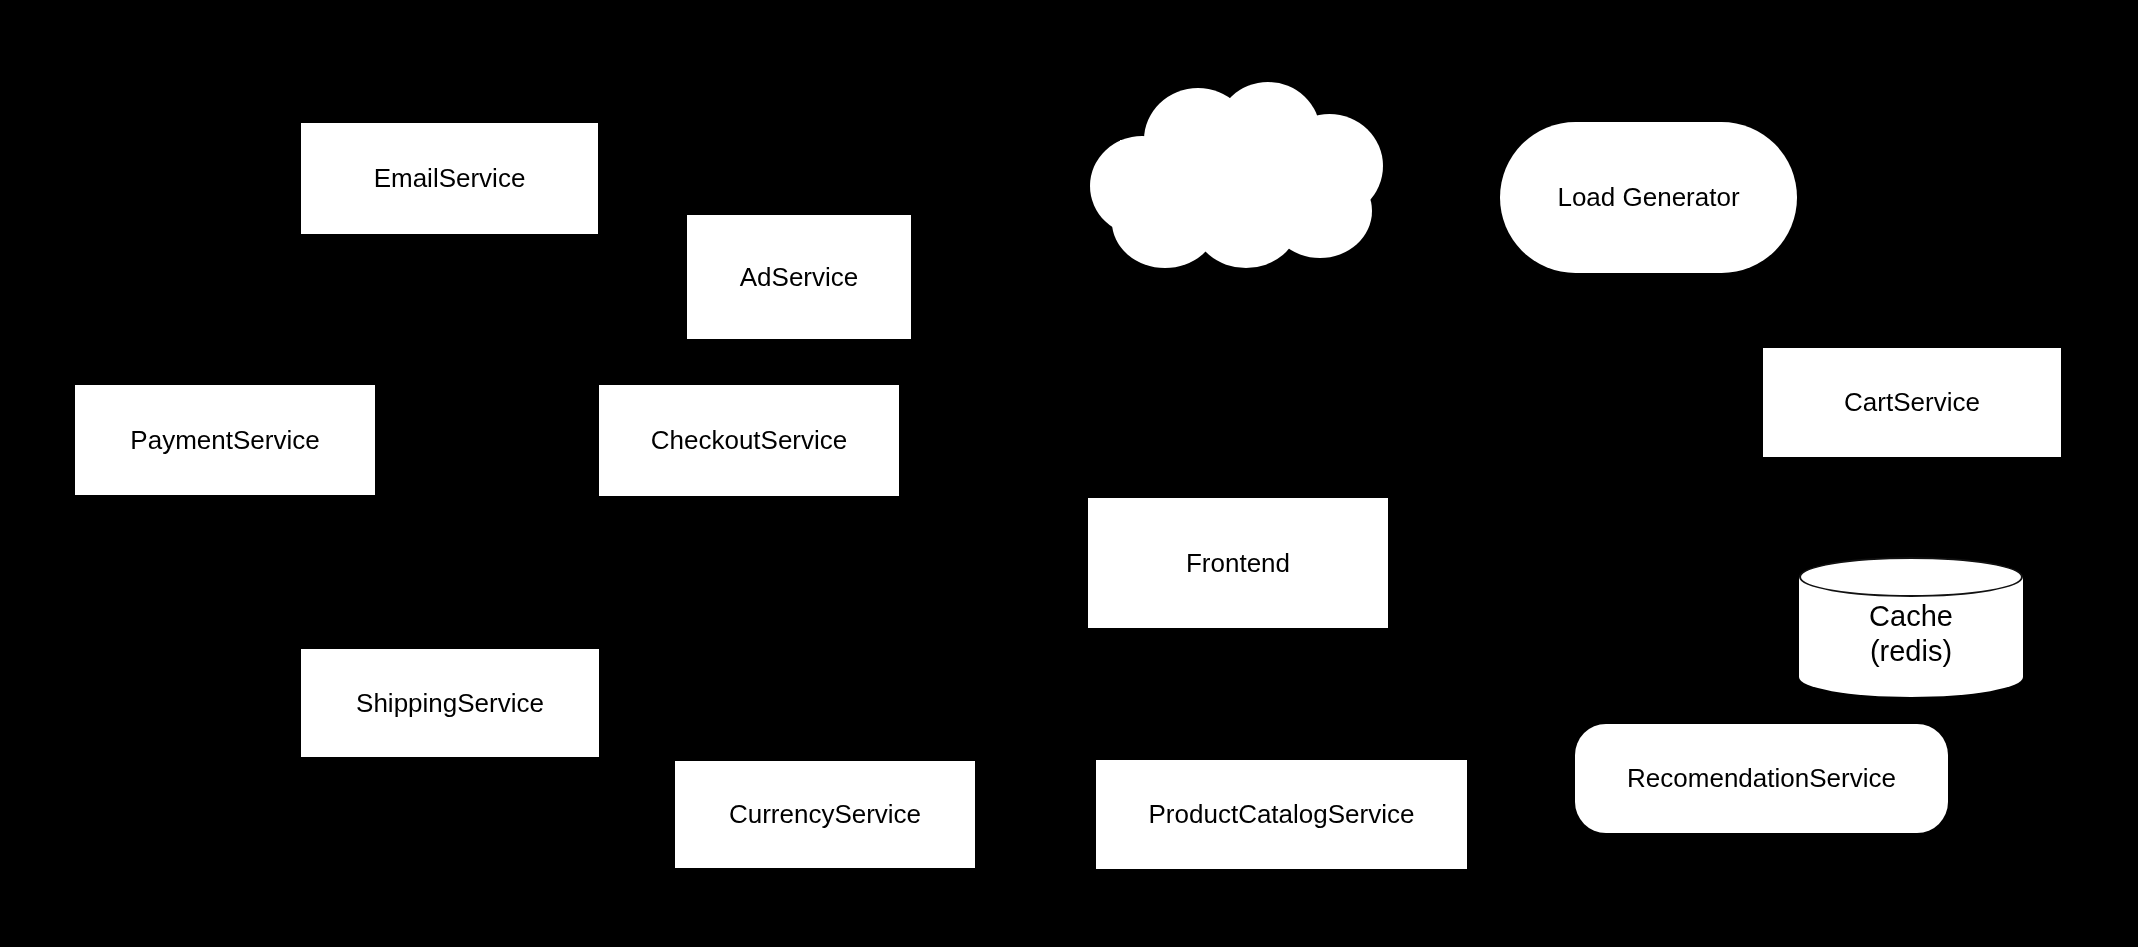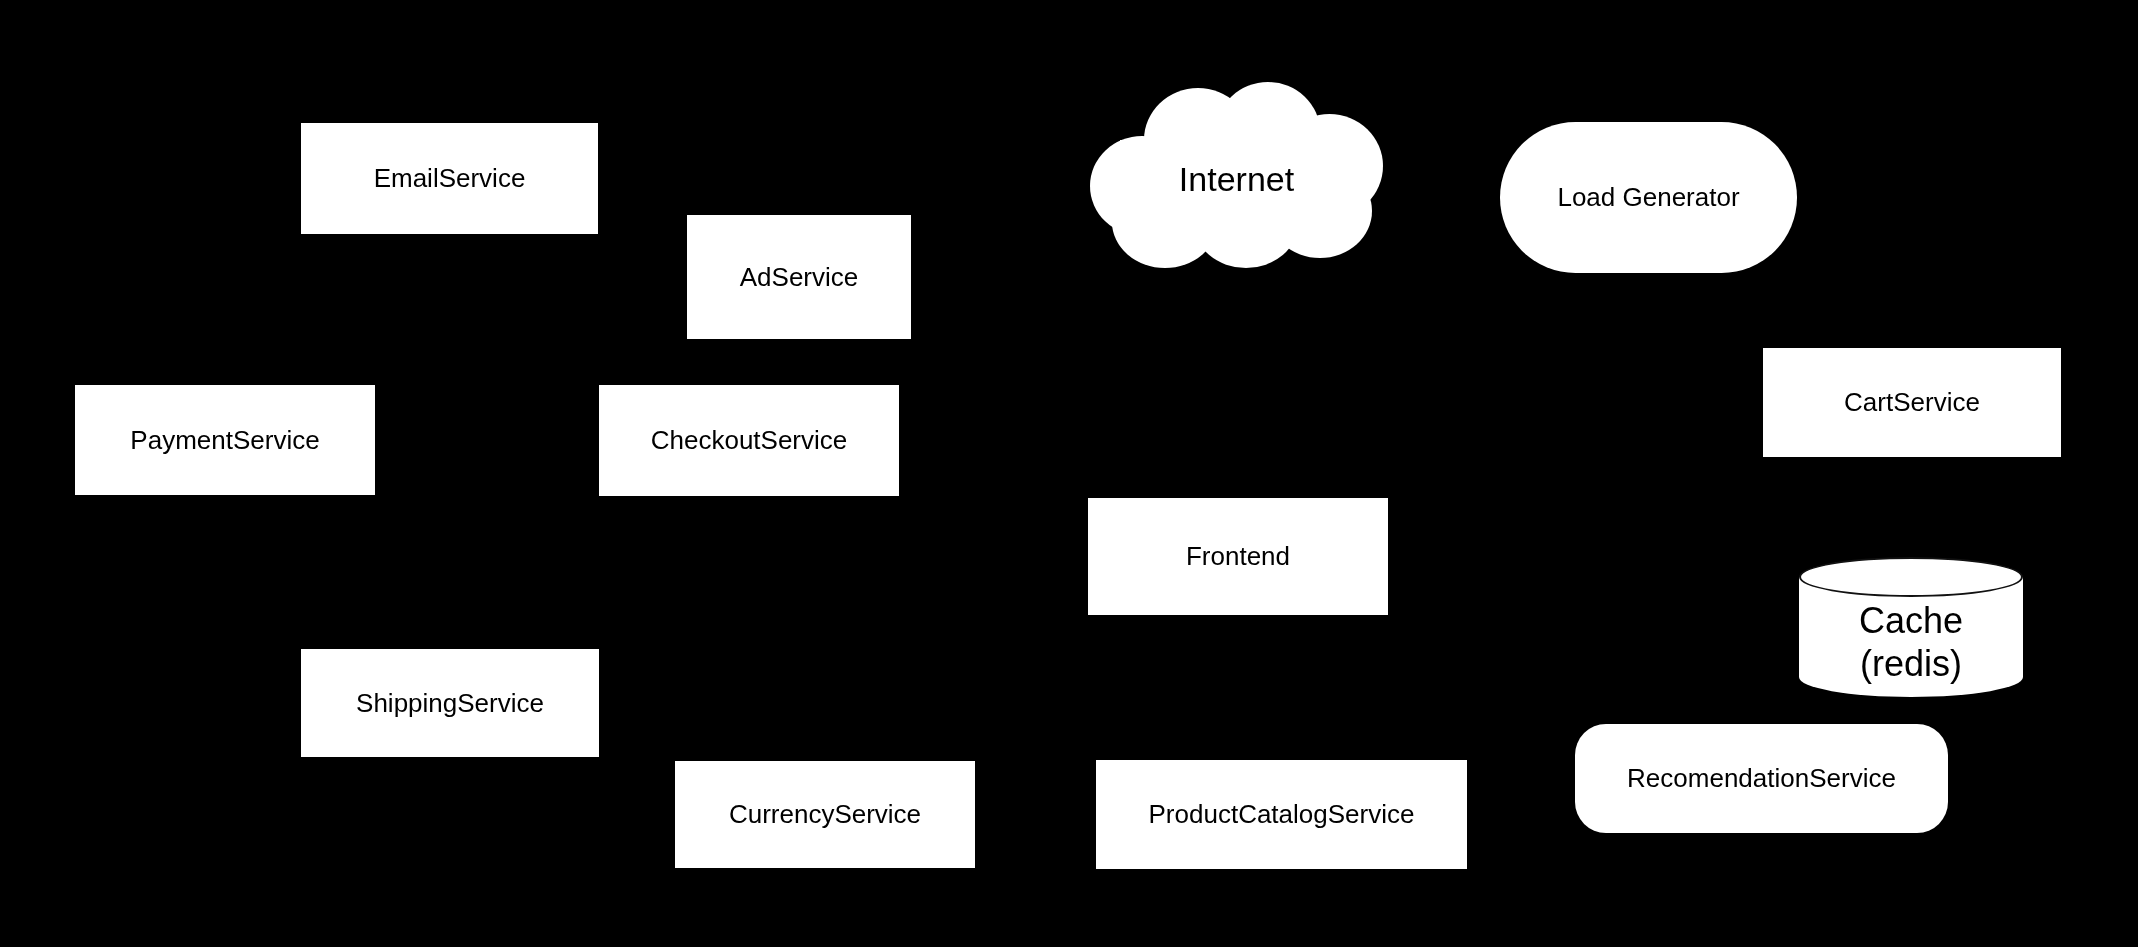--- a/index.html
+++ b/index.html
@@ -81,21 +81,21 @@
     left: 0;
     background: #ffffff;
     border-radius: 50%;
   }
   .cylinder .cyl-label {
     position: absolute;
     left: 0;
     right: 0;
     text-align: center;
     color: #000000;
-    font-size: 36px;
+    font-size: 29px;
     line-height: 1.2;
     white-space: pre-line;
     font-family: "Liberation Sans", sans-serif;
     z-index: 6;
   }
 </style>
 </head>
 <body>
 
 <div id="canvas">
@@ -110,40 +110,39 @@
 
   <div class="cloud" style="left:1090px; top:88px; width:293px; height:180px;">
     <div class="puff" style="left:54px; top:0px;    width:108px; height:104px;"></div>
     <div class="puff" style="left:126px; top:-6px;  width:104px; height:100px;"></div>
     <div class="puff" style="left:0px;  top:48px;   width:104px; height:100px;"></div>
     <div class="puff" style="left:186px; top:26px;  width:107px; height:104px;"></div>
     <div class="puff" style="left:22px;  top:88px;  width:106px; height:92px;"></div>
     <div class="puff" style="left:104px; top:92px;  width:104px; height:88px;"></div>
     <div class="puff" style="left:178px; top:76px;  width:104px; height:94px;"></div>
     <div class="core" style="left:30px; top:52px; width:232px; height:86px;"></div>
-    <div class="cloud-label" style="top:72px;">Internet</div>
   </div>
 
   <div class="node rect" style="left:1763px; top:348px; width:298px; height:109px;">
     <span>CartService</span>
   </div>
 
   <div class="node rounded" style="left:1500px; top:122px; width:297px; height:151px;">
     <span>Load Generator</span>
   </div>
 
   <div class="node rect" style="left:75px; top:385px; width:300px; height:110px;">
     <span>PaymentService</span>
   </div>
 
   <div class="node rect" style="left:599px; top:385px; width:300px; height:111px;">
     <span>CheckoutService</span>
   </div>
 
-  <div class="node rect" style="left:1088px; top:498px; width:300px; height:117px;">
+  <div class="node rect" style="left:1088px; top:498px; width:300px; height:130px;">
     <span>Frontend</span>
   </div>
 
   <div class="cylinder" style="left:1799px; top:557px; width:224px; height:140px;">
     <div class="cyl-body" style="top:20px; width:224px; height:100px;"></div>
     <div class="cyl-bottom-cap" style="top:100px; width:224px; height:40px;"></div>
     <div class="cyl-top" style="top:0px; width:224px; height:40px;"></div>
     <div class="cyl-label" style="top:42px;">Cache
 (redis)</div>
   </div>

